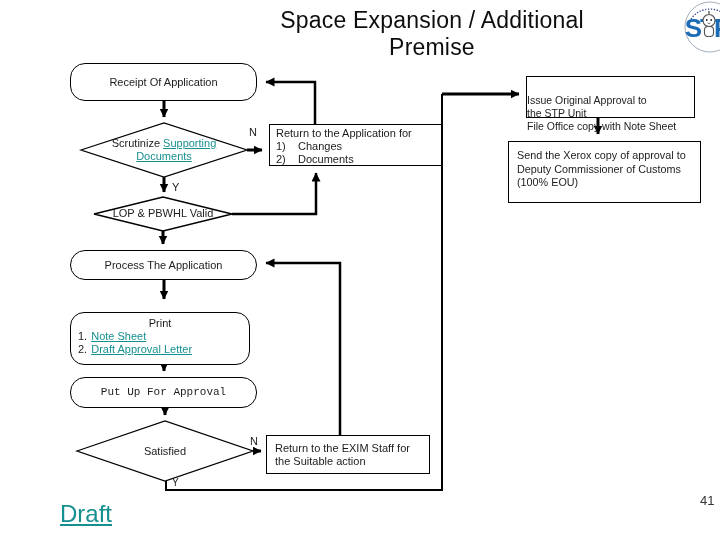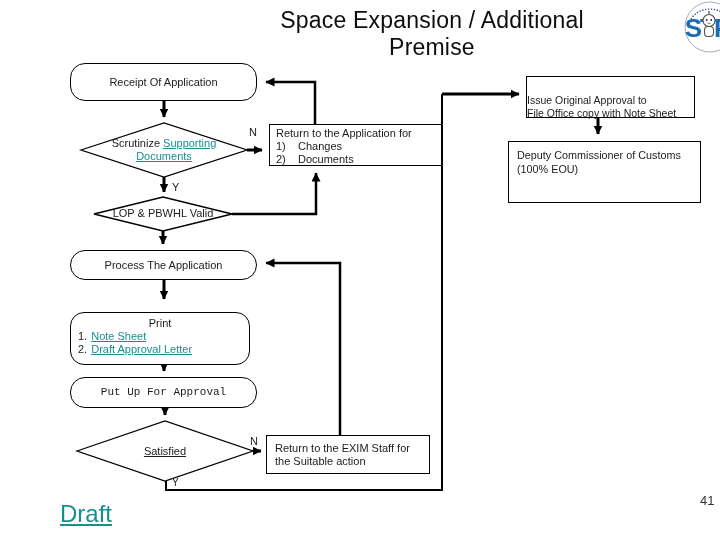--- a/index.html
+++ b/index.html
@@ -98,21 +98,21 @@
   <div class="fbox" style="left:46px;top:312px;width:180px;height:53px;padding-top:4px;border-radius:14px;">
     <div style="text-align:center;">Print</div>
     <div class="print-items nowrap"><span class="num">1.</span><span class="tlink">Note Sheet</span></div>
     <div class="print-items nowrap"><span class="num">2.</span><span class="tlink">Draft Approval Letter</span></div>
   </div>
 
   <div class="fbox cbox nowrap" style="left:46px;top:377px;width:187px;height:31px;font-family:Liberation Mono, monospace;">
     <span>Put Up For Approval</span>
   </div>
 
-  <div class="dtext nowrap" style="left:101px;top:445px;width:80px;text-decoration:underline;">
+  <div class="dtext nowrap" style="left:101px;top:445px;width:80px;">
     <span>Satisfied</span>
   </div>
 
   <div class="fbox" style="left:245px;top:124px;width:173px;height:42px;padding:2px 0 0 6px;">
     <div class="nowrap">Return to the Application for</div>
     <div class="numrow nowrap">
         <span class="num">1)</span>
         <span>Changes</span>
       </div>
     <div class="numrow nowrap">
@@ -121,24 +121,26 @@
       </div>
   </div>
 
   <div class="fbox" style="left:242px;top:435px;width:164px;height:39px;padding:6px 0 0 8px;">
     <div class="nowrap">Return to the EXIM Staff for</div>
     <div class="nowrap">the Suitable action</div>
   </div>
 
   <div class="fbox" style="left:502px;top:76px;width:169px;height:42px;padding-top:17px;text-align:left;font-size:10.5px;">
     <div class="nowrap">Issue Original Approval to</div>
+    <div class="nowrap">the STP Unit</div>
     <div class="nowrap">File Office copy with Note Sheet</div>
   </div>
 
   <div class="fbox" style="left:484px;top:141px;width:193px;height:62px;padding:7px 0 0 8px;font-size:10.8px;line-height:13.5px;">
+    <div class="nowrap">Send the Xerox copy of approval to</div>
     <div class="nowrap">Deputy Commissioner of Customs</div>
     <div class="nowrap">(100% EOU)</div>
   </div>
 
   <span class="yn" style="left:148px;top:181px;">Y</span>
   <span class="yn" style="left:225px;top:126px;">N</span>
   <span class="yn" style="left:226px;top:435px;">N</span>
   <span class="yn" style="left:148px;top:477px;font-size:10px;">Y</span>
 
   <a class="back tlink">Draft</a>

